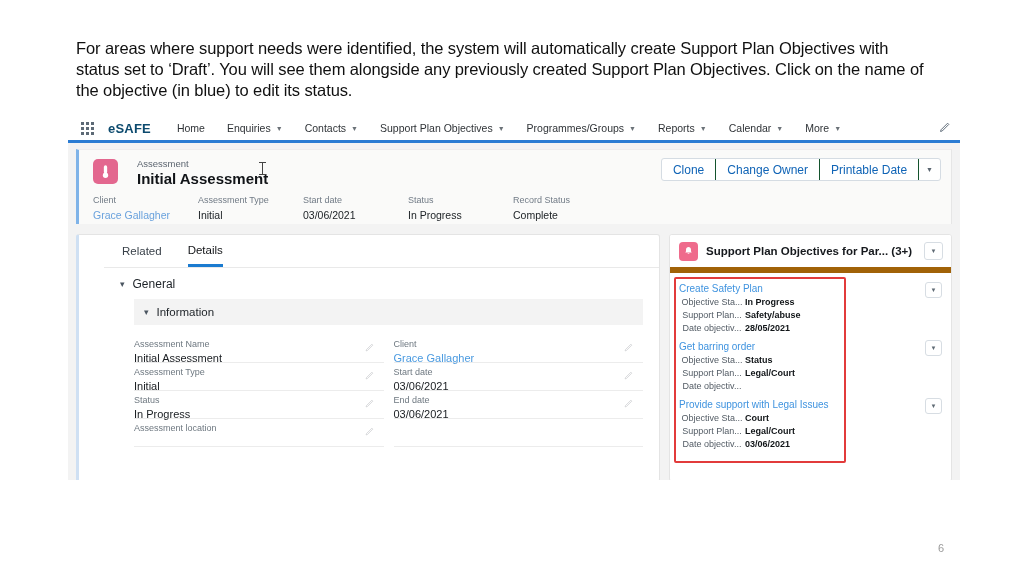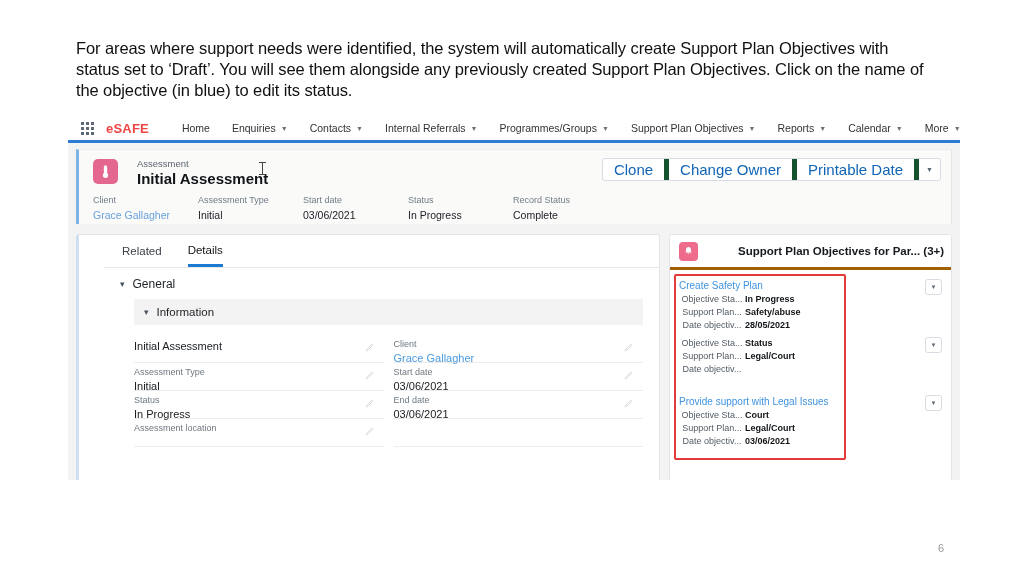--- a/index.html
+++ b/index.html
@@ -63,23 +63,23 @@
   }
   .app-launcher i {
     display: block;
     width: 3px;
     height: 3px;
     background: #5d6a76;
   }
   .brand {
     font-size: 13px;
     font-weight: bold;
-    color: #ef4444;
+    color: #0c4a6e;
     letter-spacing: 0.2px;
-    margin-right: 24px;
+    margin-right: 17px;
   }
   .navitems {
     display: flex;
     align-items: center;
     flex: 1;
     gap: 4px;
   }
   .navitem {
     display: flex;
     align-items: center;
@@ -174,26 +174,26 @@
     right: 10px;
     top: 8px;
     display: flex;
     background: #fff;
     border: 1px solid #d5dce3;
     border-radius: 3px;
     overflow: hidden;
     height: 21px;
   }
   .btn-group .gbtn {
-    font-size: 15px;
+    font-size: 12px;
     color: #1064b6;
     padding: 0 11px;
     display: flex;
     align-items: center;
-    border-right: 5px solid #14532d;
+    border-right: 1px solid #14532d;
     cursor: pointer;
     white-space: nowrap;
   }
   .btn-group .gbtn.caret {
     padding: 0 7px;
     border-right: none;
     color: #5a6570;
     font-size: 7px;
   }
 
@@ -326,23 +326,22 @@
     opacity: 0.45;
   }
   .field-col.right { margin-left: 10px; }
 
   
   .rp-header {
     display: flex;
     align-items: center;
     height: 32px;
     padding: 0 8px 0 9px;
-    border-bottom: 3px solid #a16207;
+    border-bottom: 6px solid #a16207;
     background: #fff;
-    gap: 32px;
   }
   .rp-icon {
     width: 19px;
     height: 19px;
     border-radius: 4px;
     background: #ef6b8c;
     display: flex;
     align-items: center;
     justify-content: center;
     margin-right: 8px;
@@ -458,29 +457,25 @@
         </div>
         <div class="navitem">
           <span>Enquiries</span>
           <span class="chev">▼</span>
         </div>
         <div class="navitem">
           <span>Contacts</span>
           <span class="chev">▼</span>
         </div>
         <div class="navitem">
-          <span>Internal Referrals</span>
+          <span>Support Plan Objectives</span>
           <span class="chev">▼</span>
         </div>
         <div class="navitem">
           <span>Programmes/Groups</span>
-          <span class="chev">▼</span>
-        </div>
-        <div class="navitem">
-          <span>Support Plan Objectives</span>
           <span class="chev">▼</span>
         </div>
         <div class="navitem">
           <span>Reports</span>
           <span class="chev">▼</span>
         </div>
         <div class="navitem">
           <span>Calendar</span>
           <span class="chev">▼</span>
         </div>
@@ -558,20 +553,21 @@
       </div>
 
       <div class="subsection">
         <span class="chevd">▾</span>
         <span>Information</span>
       </div>
 
       <div class="field-grid">
         <div class="field-col left" id="left-fields">
             <div class="field">
+              <div class="f-lbl">Assessment Name</div>
               <div class="f-val">Initial Assessment</div>
               <span class="pencil"><svg width="10" height="10" viewBox="0 0 16 16">
                   <path d="M12.6 1.9l1.5 1.5-8.6 8.6-2.1.6.6-2.1z" fill="none" stroke="#8d9298" stroke-width="1.2"></path>
                 </svg></span>
             </div>
             <div class="field">
               <div class="f-lbl">Assessment Type</div>
               <div class="f-val">Initial</div>
               <span class="pencil"><svg width="10" height="10" viewBox="0 0 16 16">
                   <path d="M12.6 1.9l1.5 1.5-8.6 8.6-2.1.6.6-2.1z" fill="none" stroke="#8d9298" stroke-width="1.2"></path>
@@ -647,20 +643,21 @@
                 <span class="k">Support Plan...</span>
                 <span class="v">Safety/abuse</span>
               </div>
               <div class="obj-line">
                 <span class="k">Date objectiv...</span>
                 <span class="v">28/05/2021</span>
               </div>
               <div class="obj-caret">▼</div>
             </div>
             <div class="obj-card">
+              <div class="obj-name">Get barring order</div>
               <div class="obj-line">
                 <span class="k">Objective Sta...</span>
                 <span class="v">Status</span>
               </div>
               <div class="obj-line">
                 <span class="k">Support Plan...</span>
                 <span class="v">Legal/Court</span>
               </div>
               <div class="obj-line">
                 <span class="k">Date objectiv...</span>

